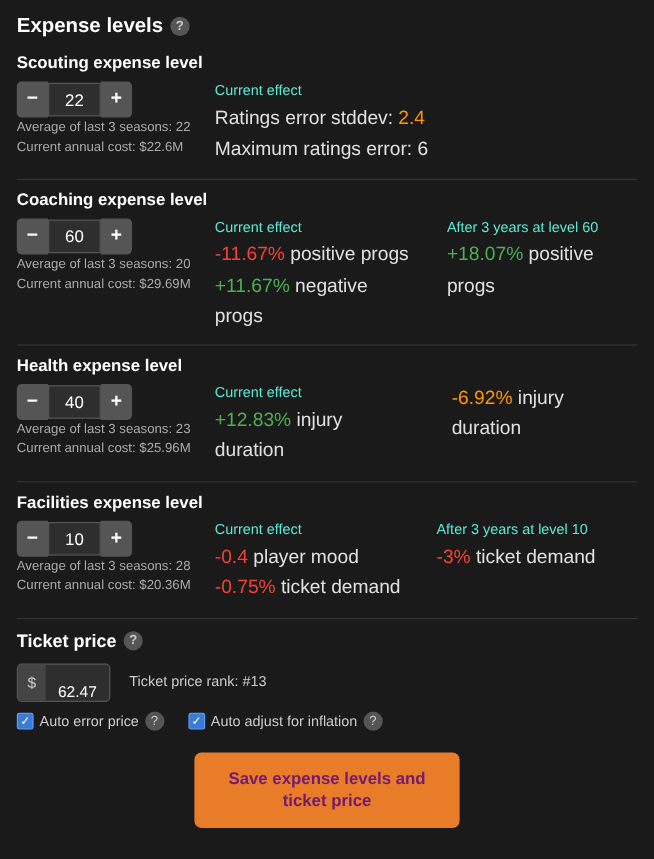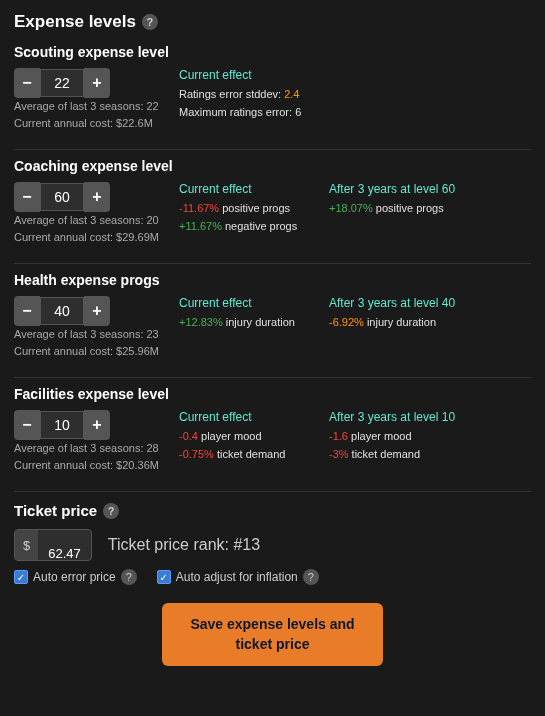--- a/index.html
+++ b/index.html
@@ -98,21 +98,21 @@
     }
     .effect-col {
       min-width: 120px;
     }
     .effect-label {
       font-size: 12px;
       color: #5eead4;
       margin-bottom: 4px;
     }
     .effect-item {
-      font-size: 11px;
+      font-size: 16px;
       line-height: 1.6;
     }
     .green { color: #4caf50; }
     .red { color: #f44336; }
     .orange { color: #ff9800; }
     .divider {
       border: none;
       border-top: 1px solid #333;
       margin: 8px 0;
     }
@@ -147,21 +147,21 @@
       color: #ccc;
       font-size: 13px;
     }
     .ticket-value {
       padding: 0 10px;
       color: #fff;
       font-size: 13px;
       margin-top: 16px;
     }
     .ticket-meta {
-      font-size: 16px;
+      font-size: 12px;
       color: #ccc;
       line-height: 1.6;
     }
     .checkbox-row {
       display: flex;
       align-items: center;
       gap: 20px;
       margin-top: 6px;
     }
     .checkbox-item {
@@ -183,21 +183,21 @@
     }
     .checkbox-box::after {
       content: '✓';
       color: #fff;
       font-size: 10px;
     }
     .save-btn {
       display: block;
       margin: 18px auto 0;
       background: #e87c28;
-      color: #0f172a;
+      color: #701a75;
       border: none;
       border-radius: 6px;
       padding: 12px 28px;
       font-size: 14px;
       font-weight: bold;
       cursor: pointer;
       text-align: center;
       line-height: 1.4;
     }
   </style>
@@ -269,42 +269,41 @@
           <span class="green">+18.07%</span> positive progs
         </div>
       </div>
     </div>
   </div>
 </div>
 
 <hr class="divider">
 
 <div class="expense-section">
-  <div class="section-title">Health expense progs</div>
+  <div class="section-title">Health expense level</div>
   <div class="expense-row">
     <div class="left-col">
       <div class="stepper">
         <button class="stepper-btn">−</button>
         <div class="stepper-value">40</div>
         <button class="stepper-btn">+</button>
       </div>
       <div class="meta-text">
         <div>Average of last 3 seasons: 23</div>
         <div>Current annual cost: $25.96M</div>
       </div>
     </div>
     <div class="effects-area">
       <div class="effect-col">
         <div class="effect-label">Current effect</div>
         <div class="effect-item">
           <span class="green">+12.83%</span> injury duration
         </div>
       </div>
       <div class="effect-col">
-        <div class="effect-label">After 3 years at level 40</div>
         <div class="effect-item">
           <span class="orange">-6.92%</span> injury duration
         </div>
       </div>
     </div>
   </div>
 </div>
 
 <hr class="divider">
 
@@ -328,23 +327,20 @@
         <div class="effect-item">
           <span class="red">-0.4</span> player mood
         </div>
         <div class="effect-item">
           <span class="red">-0.75%</span> ticket demand
         </div>
       </div>
       <div class="effect-col">
         <div class="effect-label">After 3 years at level 10</div>
         <div class="effect-item">
-          <span class="red">-1.6</span> player mood
-        </div>
-        <div class="effect-item">
           <span class="red">-3%</span> ticket demand
         </div>
       </div>
     </div>
   </div>
 </div>
 
 <hr class="divider">
 
 <div class="ticket-section">

